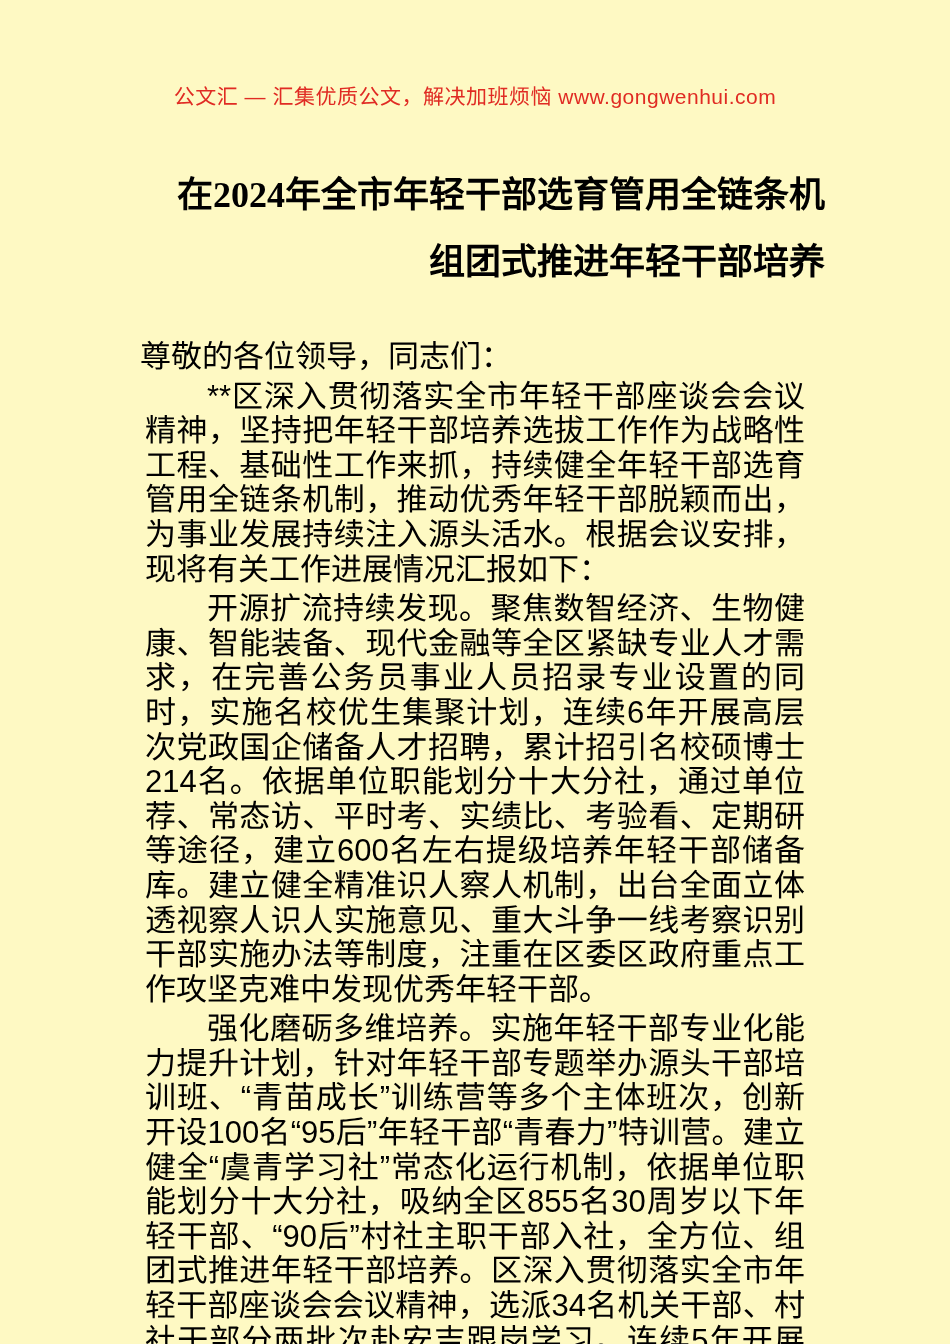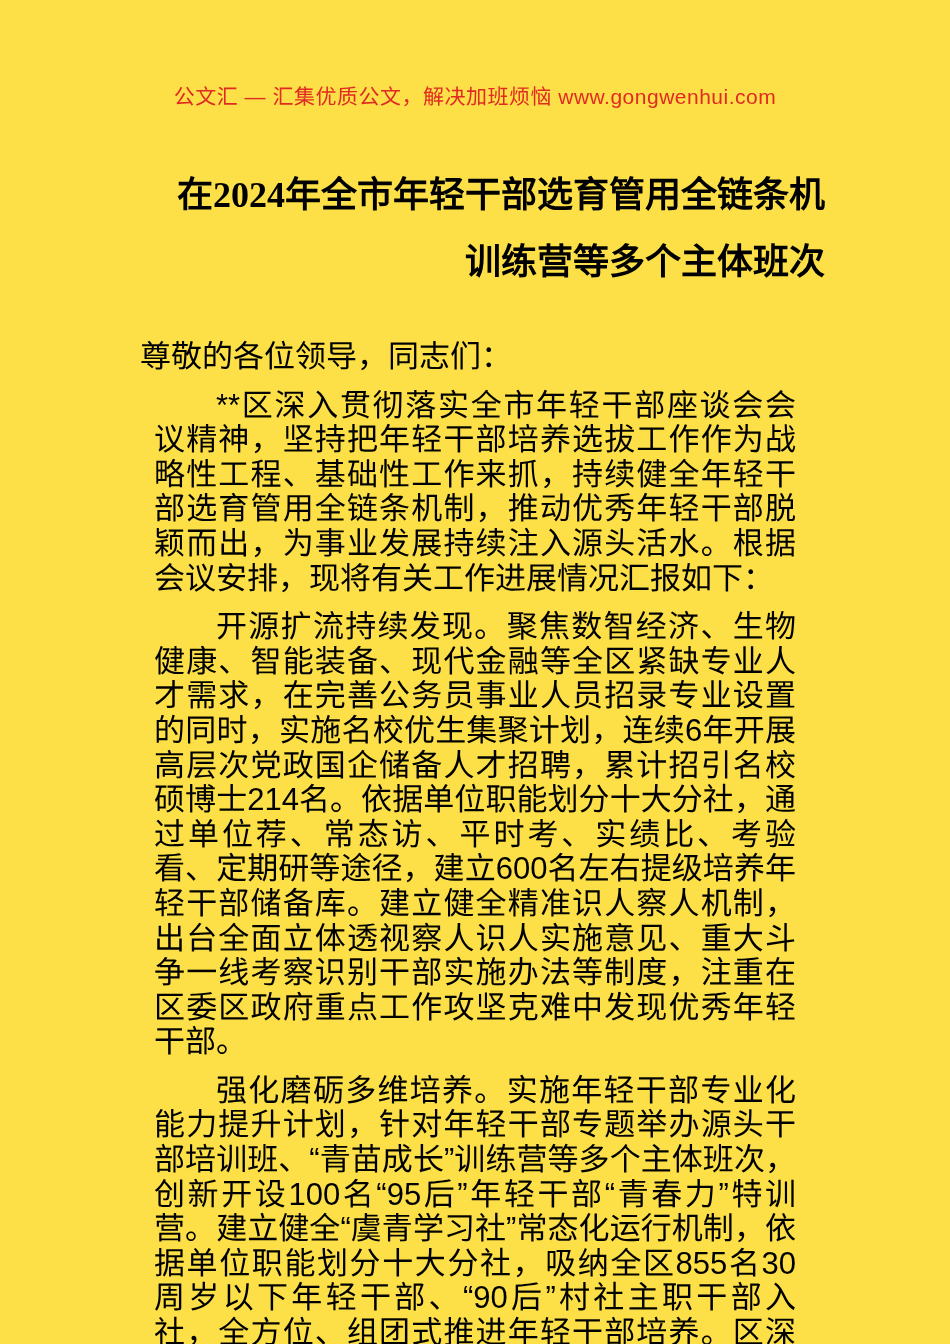--- a/index.html
+++ b/index.html
@@ -10,21 +10,21 @@
   body {
     width: 950px;
     height: 1344px;
     overflow: hidden;
     font-family: "Liberation Sans", "DejaVu Sans", sans-serif;
     color: #000000;
   }
   .page {
     width: 950px;
     height: 1344px;
-    background: #fde047;
+    background: #fef9c3;
     position: relative;
   }
   .banner {
     padding-top: 84px;
     text-align: center;
     font-size: 21px;
     line-height: 26px;
     font-weight: 400;
     letter-spacing: 0.5px;
     color: #e02b23;
@@ -52,33 +52,33 @@
     text-align: justify;
     color: #000000;
     font-family: "Liberation Sans", "DejaVu Sans", sans-serif;
   }
   .salutation {
     text-indent: 0;
     margin: 0;
   }
   .para {
     text-indent: 2em;
-    margin: 14px;
+    margin: 5px;
   }
 </style>
 </head>
 <body>
 
 <div class="page">
 
   <div class="banner">公文汇 — 汇集优质公文，解决加班烦恼 www.gongwenhui.com</div>
 
   <h1 class="doc-title">
     <span class="title-line">在2024年全市年轻干部选育管用全链条机</span>
-    <span class="title-line">训练营等多个主体班次</span>
+    <span class="title-line">组团式推进年轻干部培养</span>
   </h1>
 
   <div class="content">
     <p class="salutation">尊敬的各位领导，同志们：</p>
     <p class="para">**区深入贯彻落实全市年轻干部座谈会会议精神，坚持把年轻干部培养选拔工作作为战略性工程、基础性工作来抓，持续健全年轻干部选育管用全链条机制，推动优秀年轻干部脱颖而出，为事业发展持续注入源头活水。根据会议安排，现将有关工作进展情况汇报如下：</p>
     <p class="para">开源扩流持续发现。聚焦数智经济、生物健康、智能装备、现代金融等全区紧缺专业人才需求，在完善公务员事业人员招录专业设置的同时，实施名校优生集聚计划，连续6年开展高层次党政国企储备人才招聘，累计招引名校硕博士214名。依据单位职能划分十大分社，通过单位荐、常态访、平时考、实绩比、考验看、定期研等途径，建立600名左右提级培养年轻干部储备库。建立健全精准识人察人机制，出台全面立体透视察人识人实施意见、重大斗争一线考察识别干部实施办法等制度，注重在区委区政府重点工作攻坚克难中发现优秀年轻干部。</p>
     <p class="para">强化磨砺多维培养。实施年轻干部专业化能力提升计划，针对年轻干部专题举办源头干部培训班、“青苗成长”训练营等多个主体班次，创新开设100名“95后”年轻干部“青春力”特训营。建立健全“虞青学习社”常态化运行机制，依据单位职能划分十大分社，吸纳全区855名30周岁以下年轻干部、“90后”村社主职干部入社，全方位、组团式推进年轻干部培养。区深入贯彻落实全市年轻干部座谈会会议精神，选派34名机关干部、村社干部分两批次赴安吉跟岗学习。连续5年开展中层干部跨单位竞</p>
   </div>
 
 </div>

